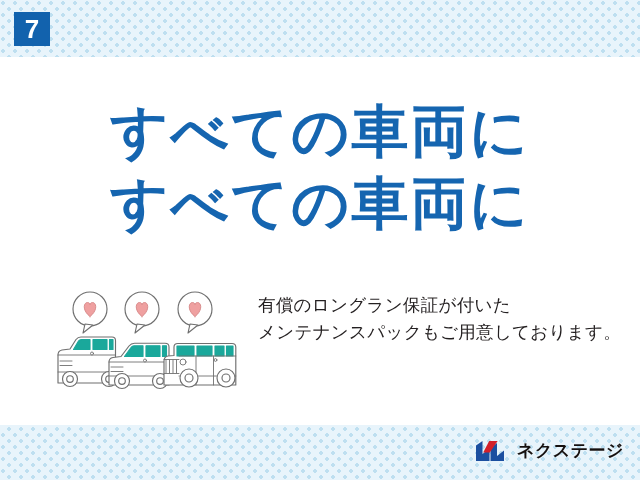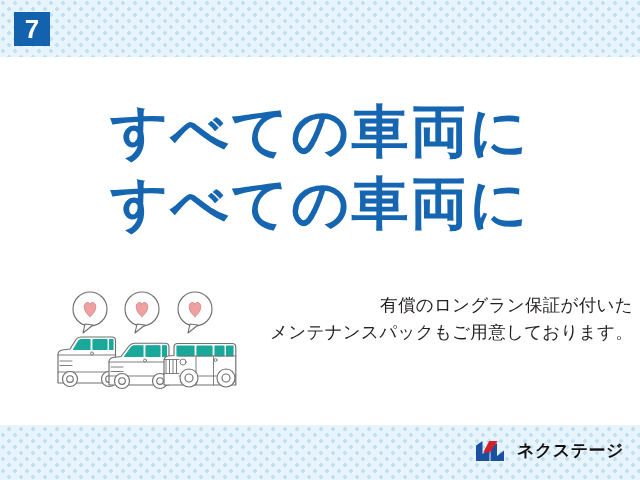--- a/index.html
+++ b/index.html
@@ -87,21 +87,20 @@
     white-space: nowrap;
   }
 
   
   #feature-row {
     position: absolute;
     left: 0;
     top: 232px;
     width: 608px;
     height: 120px;
-    text-align: right;
   }
   #cars-illustration {
     position: absolute;
     left: 52px;
     top: 0px;
     width: 200px;
     height: 110px;
   }
   #body-text {
     position: absolute;

